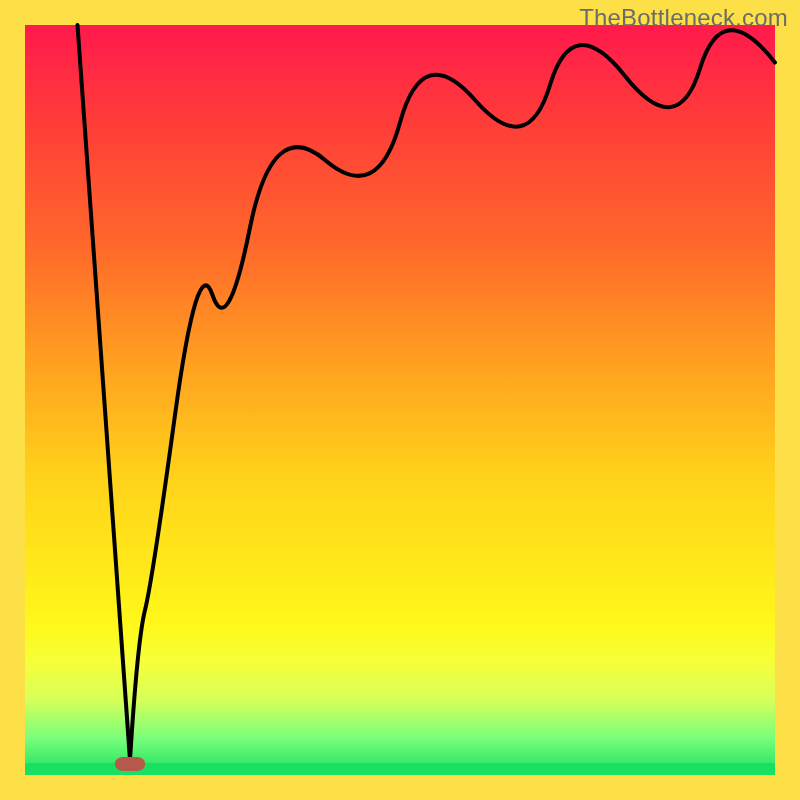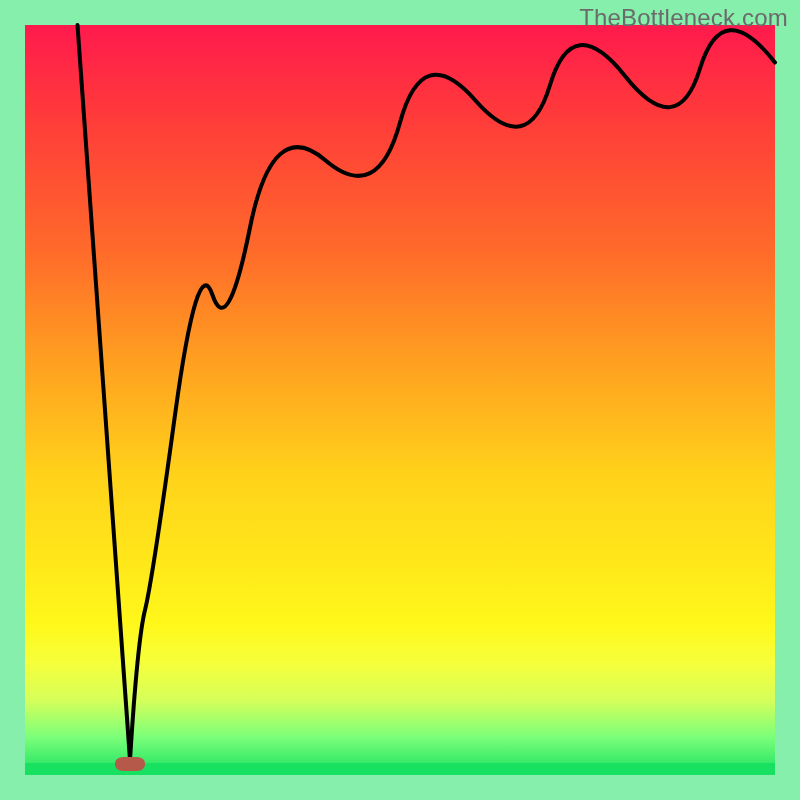--- a/index.html
+++ b/index.html
@@ -10,21 +10,21 @@
     overflow: hidden;
     background: #000;
     font-family: Arial, Helvetica, sans-serif;
   }
   .frame {
     position: absolute;
     left: 0;
     top: 0;
     width: 800px;
     height: 800px;
-    background: #86efac;
+    background: #fde047;
   }
   .plot-area {
     position: absolute;
     left: 25px;
     top: 25px;
     width: 750px;
     height: 750px;
     
     background: linear-gradient(
       to bottom,

